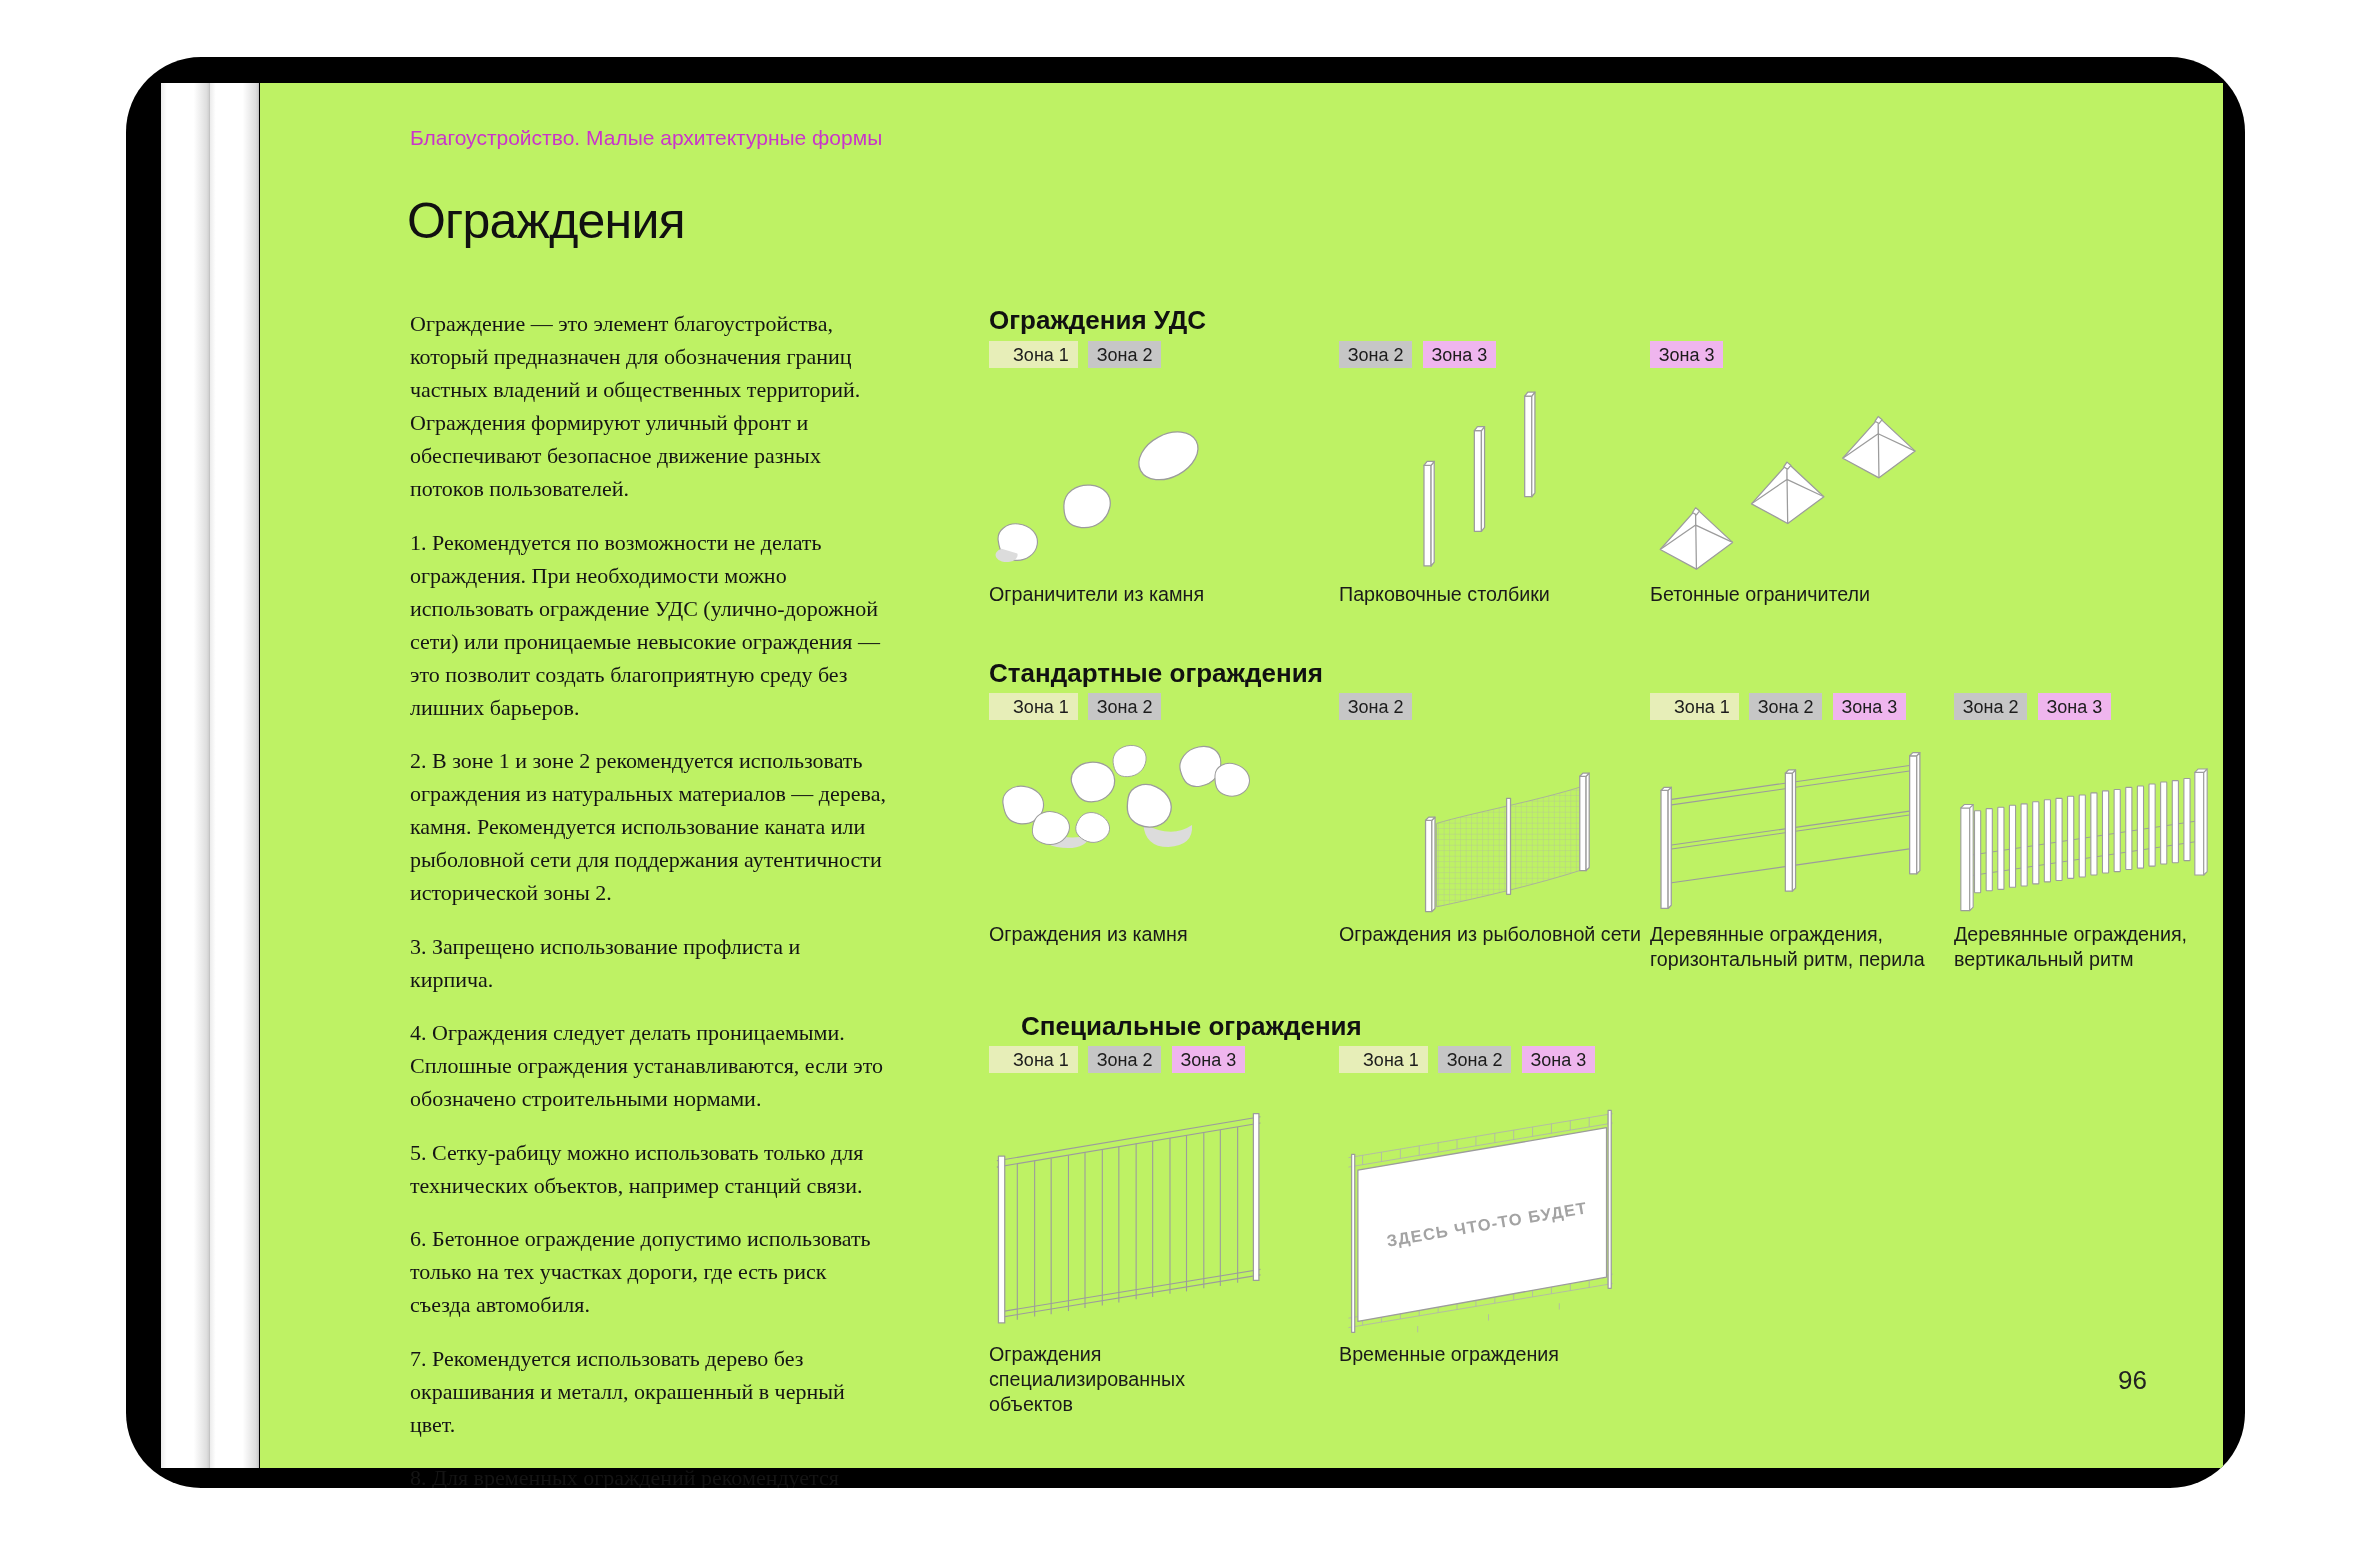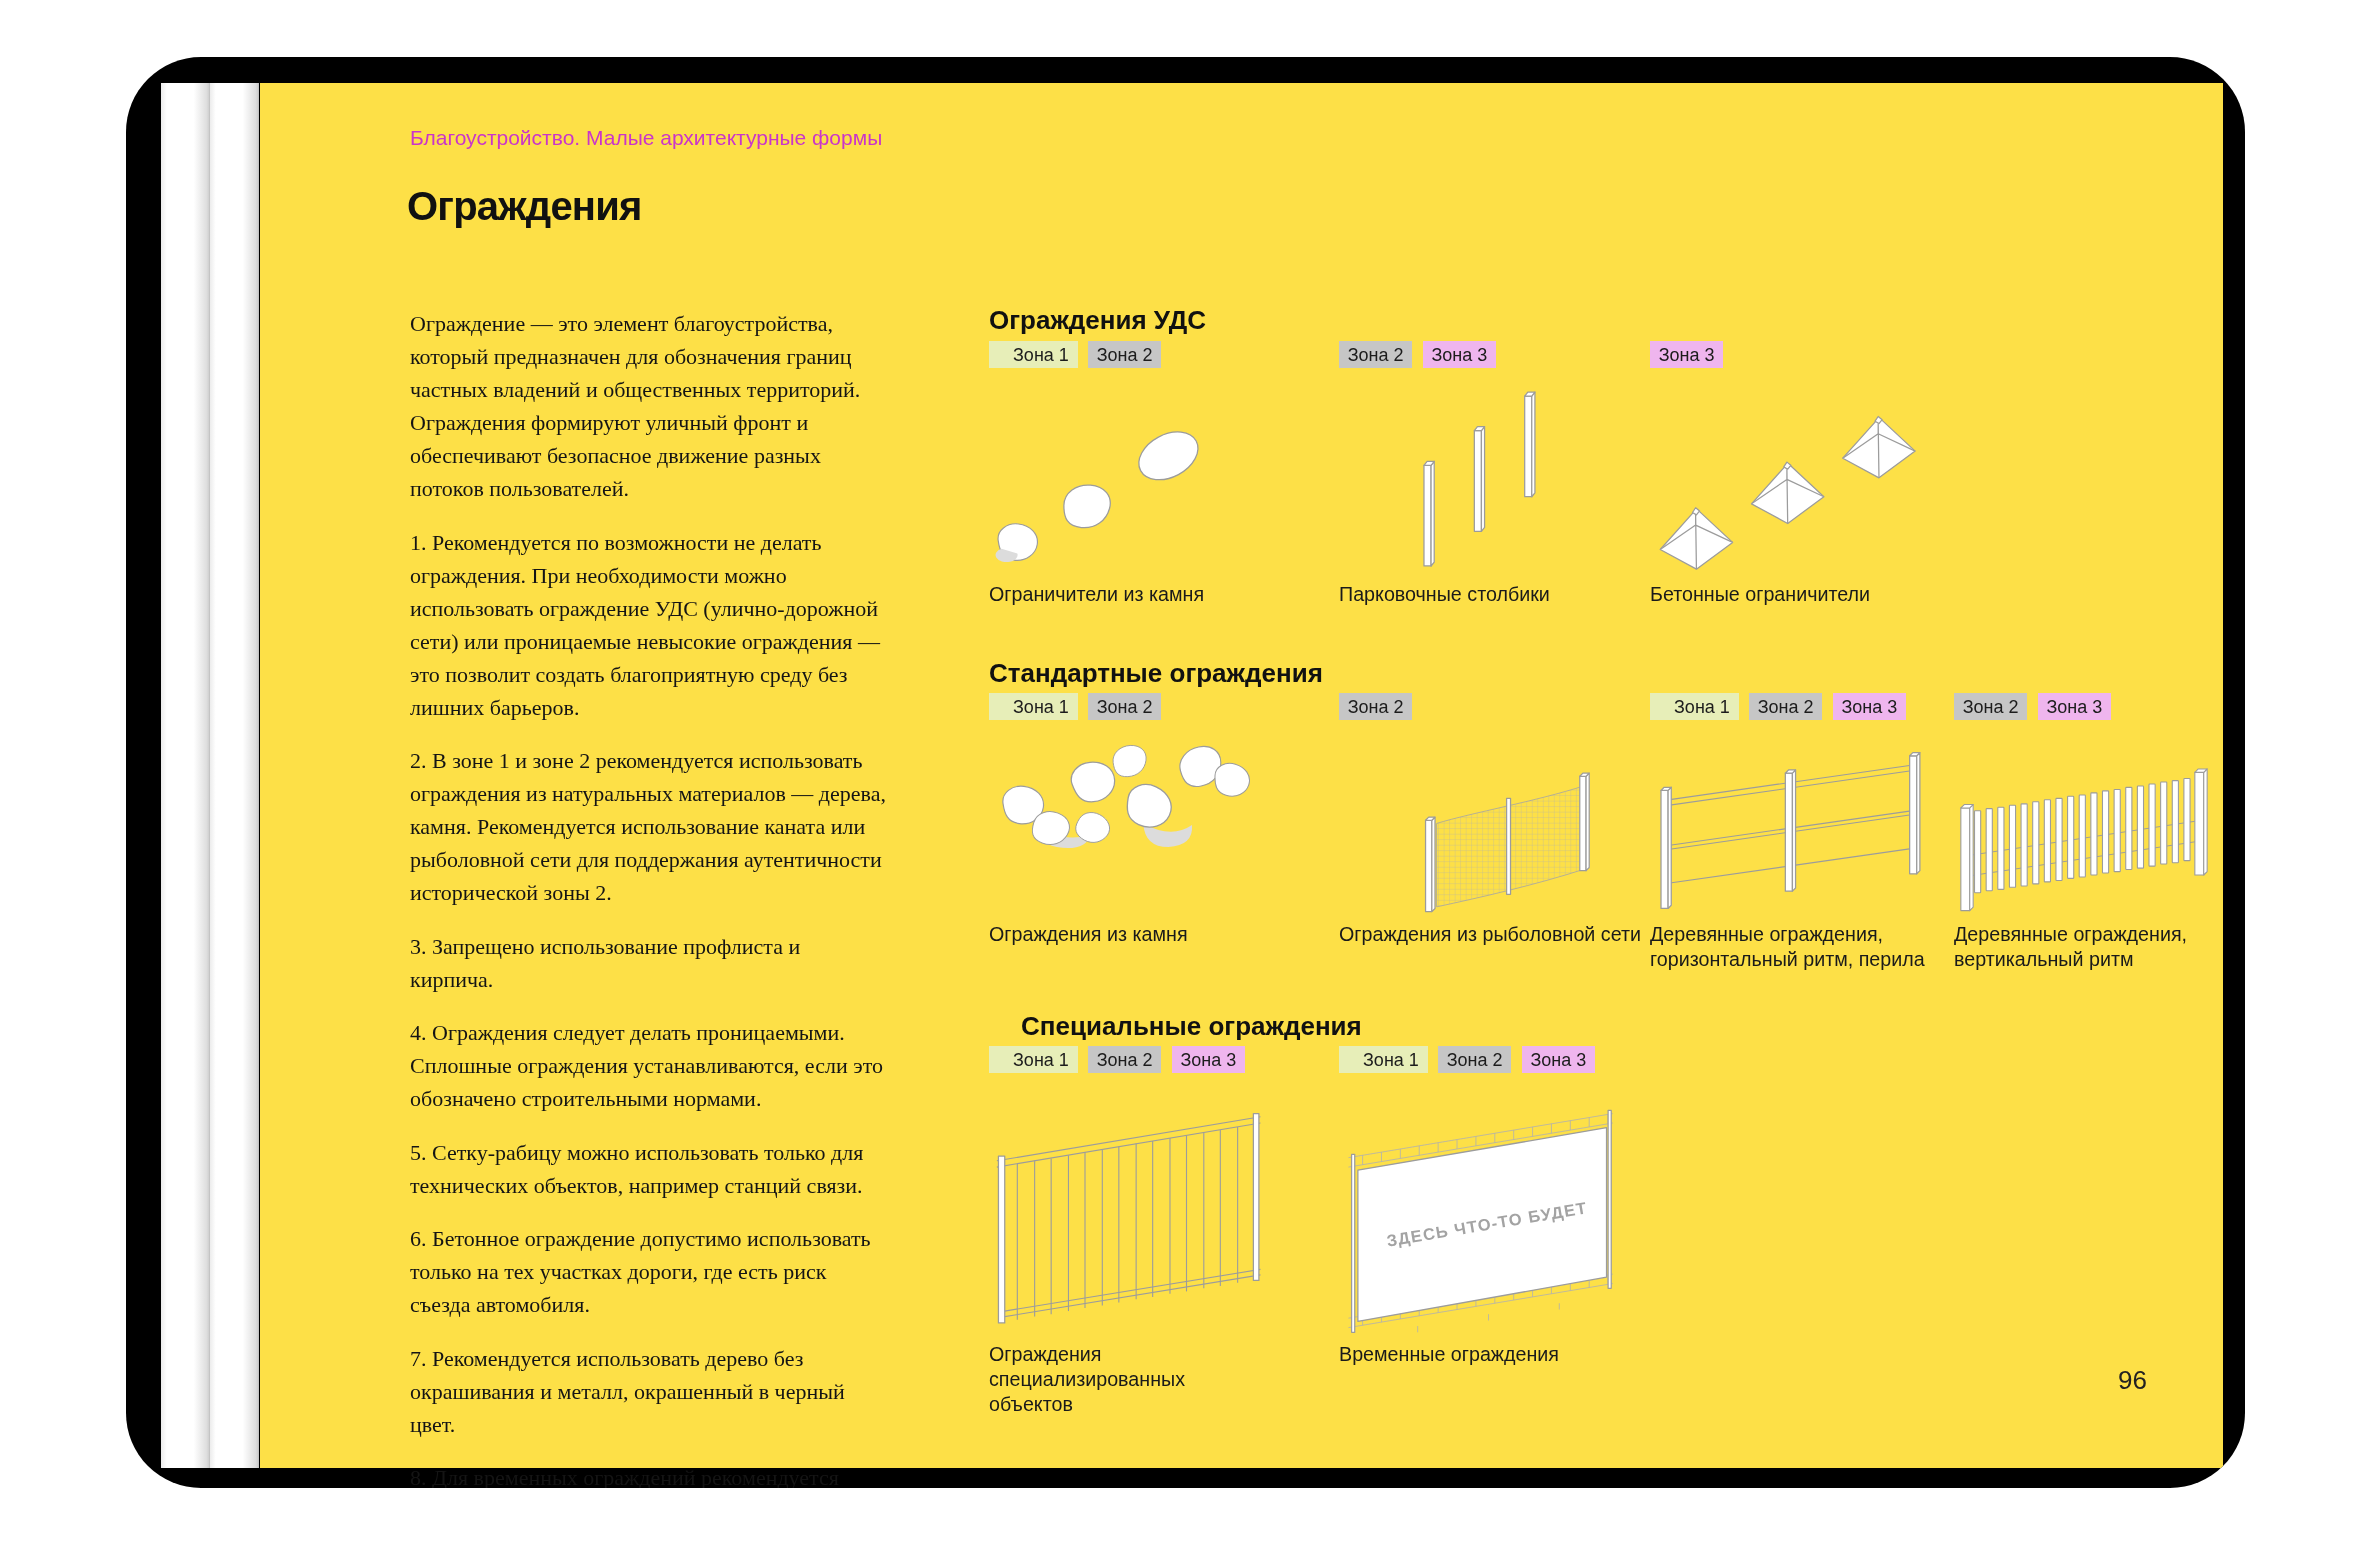--- a/index.html
+++ b/index.html
@@ -10,24 +10,24 @@
   html,body{width:2377px; height:1564px; background:#ffffff;}
   body{font-family:"Liberation Sans",sans-serif; color:var(--ink); position:relative;}
 
   .stage{position:absolute; inset:0;}
   .device{position:absolute; left:126px; top:57px; width:2119px; height:1431px;
           background:#000; border-radius:75px; overflow:hidden;}
   .page-edges{position:absolute; left:35px; top:26px; bottom:19.7px; width:98px; display:flex;}
   .edge-strip{width:49px; height:100%;
       background:linear-gradient(90deg,#ececec 0%,#ffffff 12%,#ffffff 68%,#dedede 95%,#cfcfcf 100%);
       border-right:0.8px solid #c4c4c4;}
-  .page{position:absolute; left:134px; top:26px; right:22px; bottom:19.7px; background:#fde047;}
+  .page{position:absolute; left:134px; top:26px; right:22px; bottom:19.7px; background:#bef264;}
 
   .breadcrumb{position:absolute; left:150px; top:43px; font-size:21px; color:var(--accent);}
-  .title{position:absolute; left:147px; top:101px; font-size:40px; font-weight:700; letter-spacing:-0.8px; color:#111;}
+  .title{position:absolute; left:147px; top:109px; font-size:50px; font-weight:400; letter-spacing:-0.8px; color:#111;}
 
   .article{position:absolute; left:150px; top:224px; width:477px;
            font-family:"Liberation Serif",serif; font-size:22px; line-height:33px; color:#141414;}
   .article p{margin:0 0 20.5px 0;}
 
   .sec-title{position:absolute; font-size:26px; font-weight:700; color:#111;}
   .item{position:absolute;}
   .tags{height:30px; margin-bottom:6.3px; white-space:nowrap;}
   .tag{display:inline-block; font-size:18px; line-height:18px; padding:4.7px 8.7px;
        margin-right:7px; color:#1c1c1c;}

